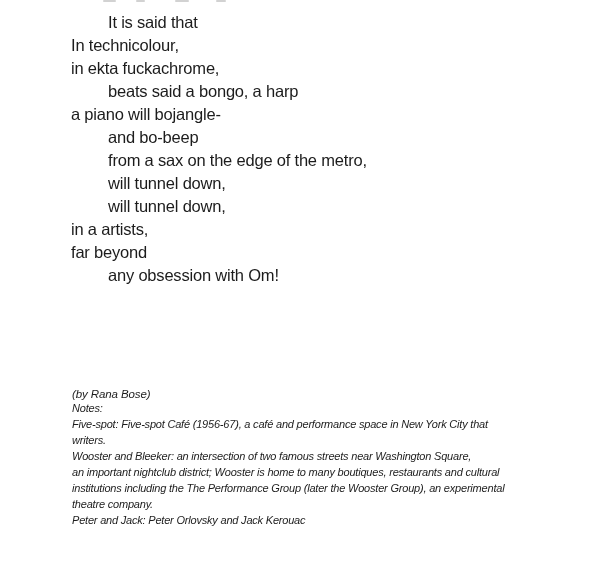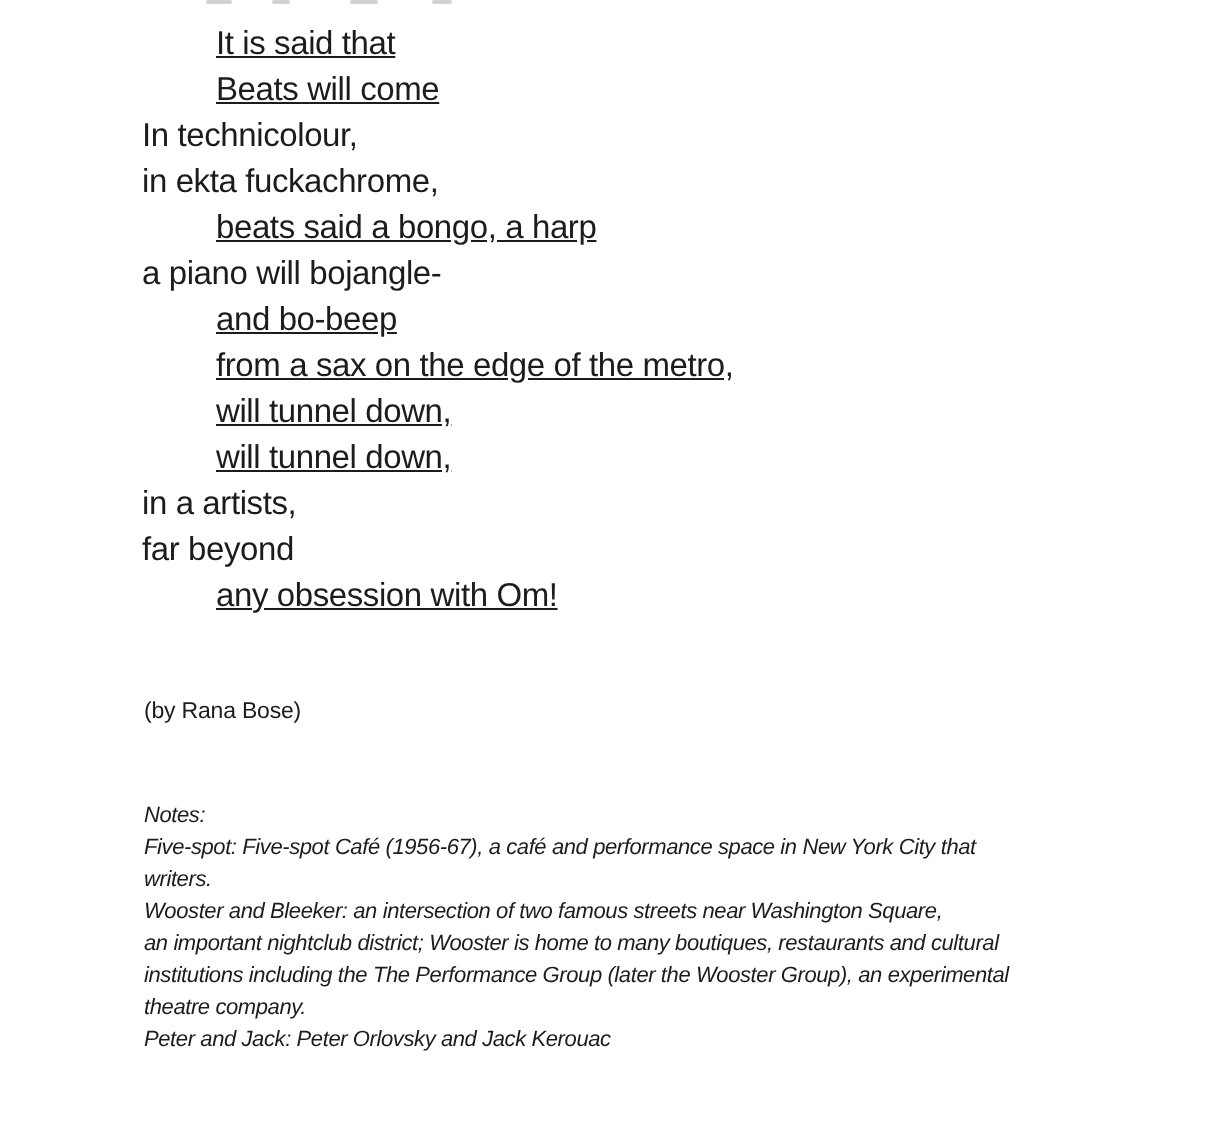--- a/index.html
+++ b/index.html
@@ -41,28 +41,28 @@
     top: 11px;
   }
   .pline {
     font-size: 16.5px;
     line-height: 23px;
     letter-spacing: -0.2px;
     white-space: pre;
   }
   .pline.indent {
     padding-left: 37px;
-    text-decoration: underline;
   }
 
   .attribution {
     position: absolute;
     left: 72px;
-    top: 350px;
+    top: 388px;
     font-size: 11.5px;
+    font-style: italic;
     letter-spacing: -0.1px;
     white-space: pre;
   }
 
   .notes {
     position: absolute;
     left: 72px;
     top: 400px;
   }
   .nline {
@@ -78,21 +78,20 @@
 
 <div class="crop-fragment">
   <span class="crop-mark m1"></span>
   <span class="crop-mark m2"></span>
   <span class="crop-mark m3"></span>
   <span class="crop-mark m4"></span>
 </div>
 
 <div class="poem">
   <div class="pline indent">It is said that</div>
-  <div class="pline indent">Beats will come</div>
   <div class="pline">In technicolour,</div>
   <div class="pline">in ekta fuckachrome,</div>
   <div class="pline indent">beats said a bongo, a harp</div>
   <div class="pline">a piano will bojangle-</div>
   <div class="pline indent">and bo-beep</div>
   <div class="pline indent">from a sax on the edge of the metro,</div>
   <div class="pline indent">will tunnel down,</div>
   <div class="pline indent">will tunnel down,</div>
   <div class="pline">in a artists,</div>
   <div class="pline">far beyond</div>

